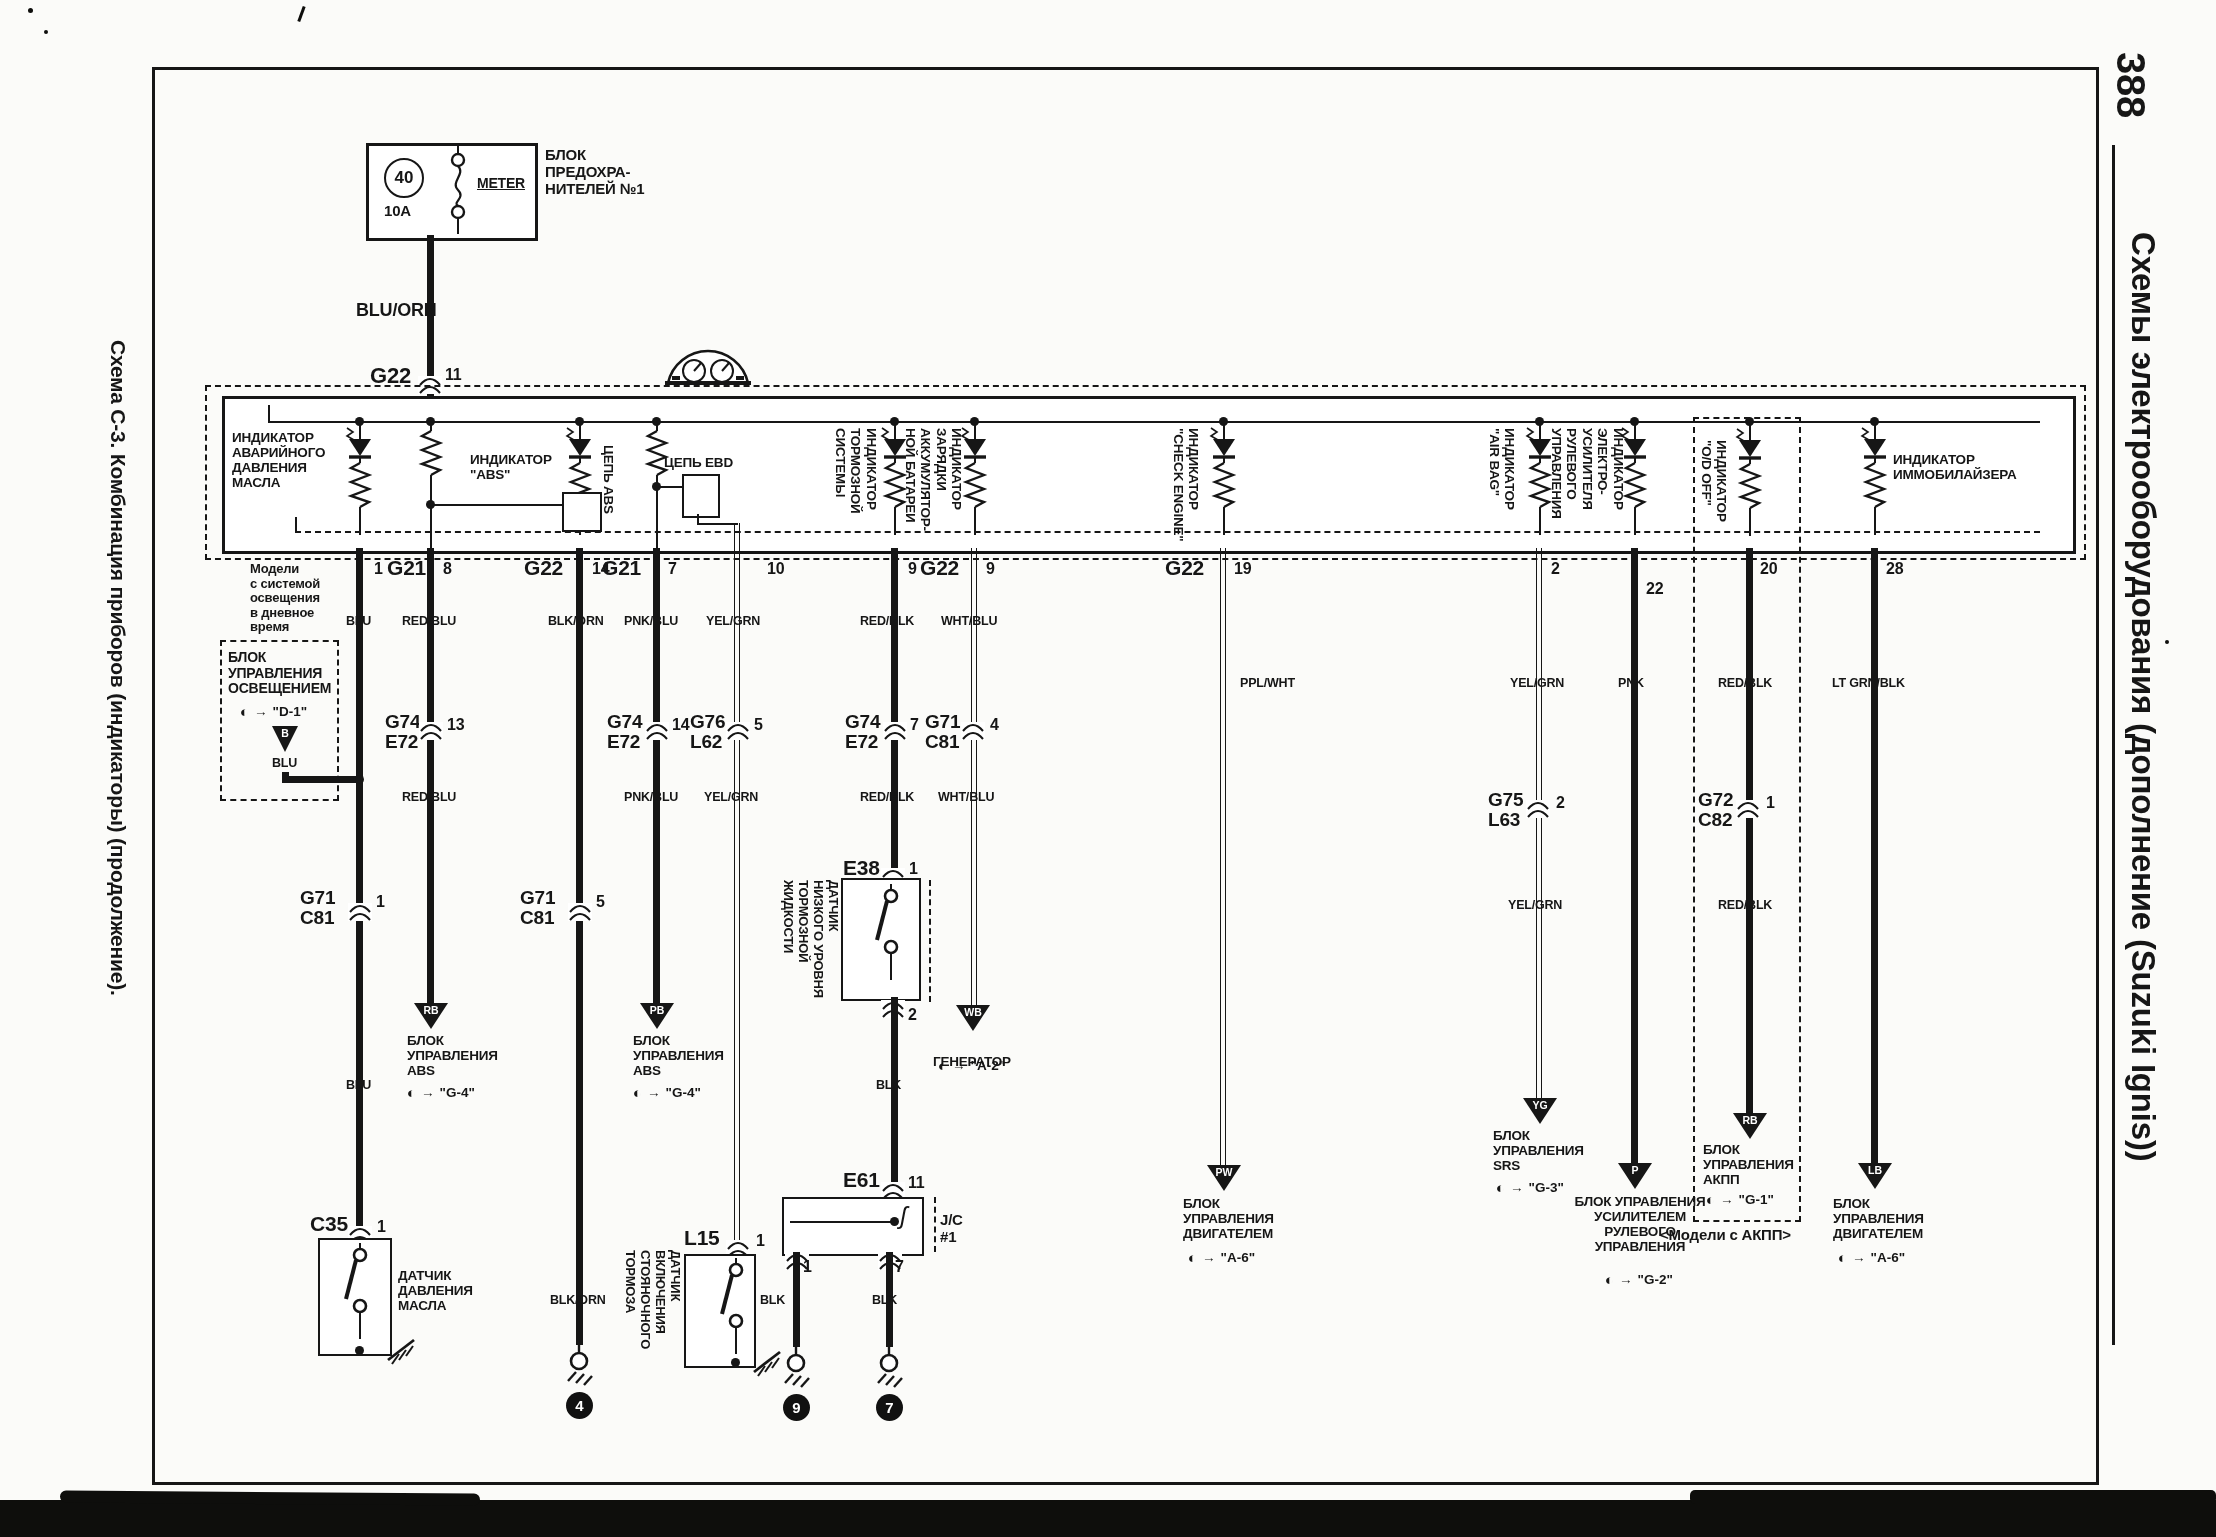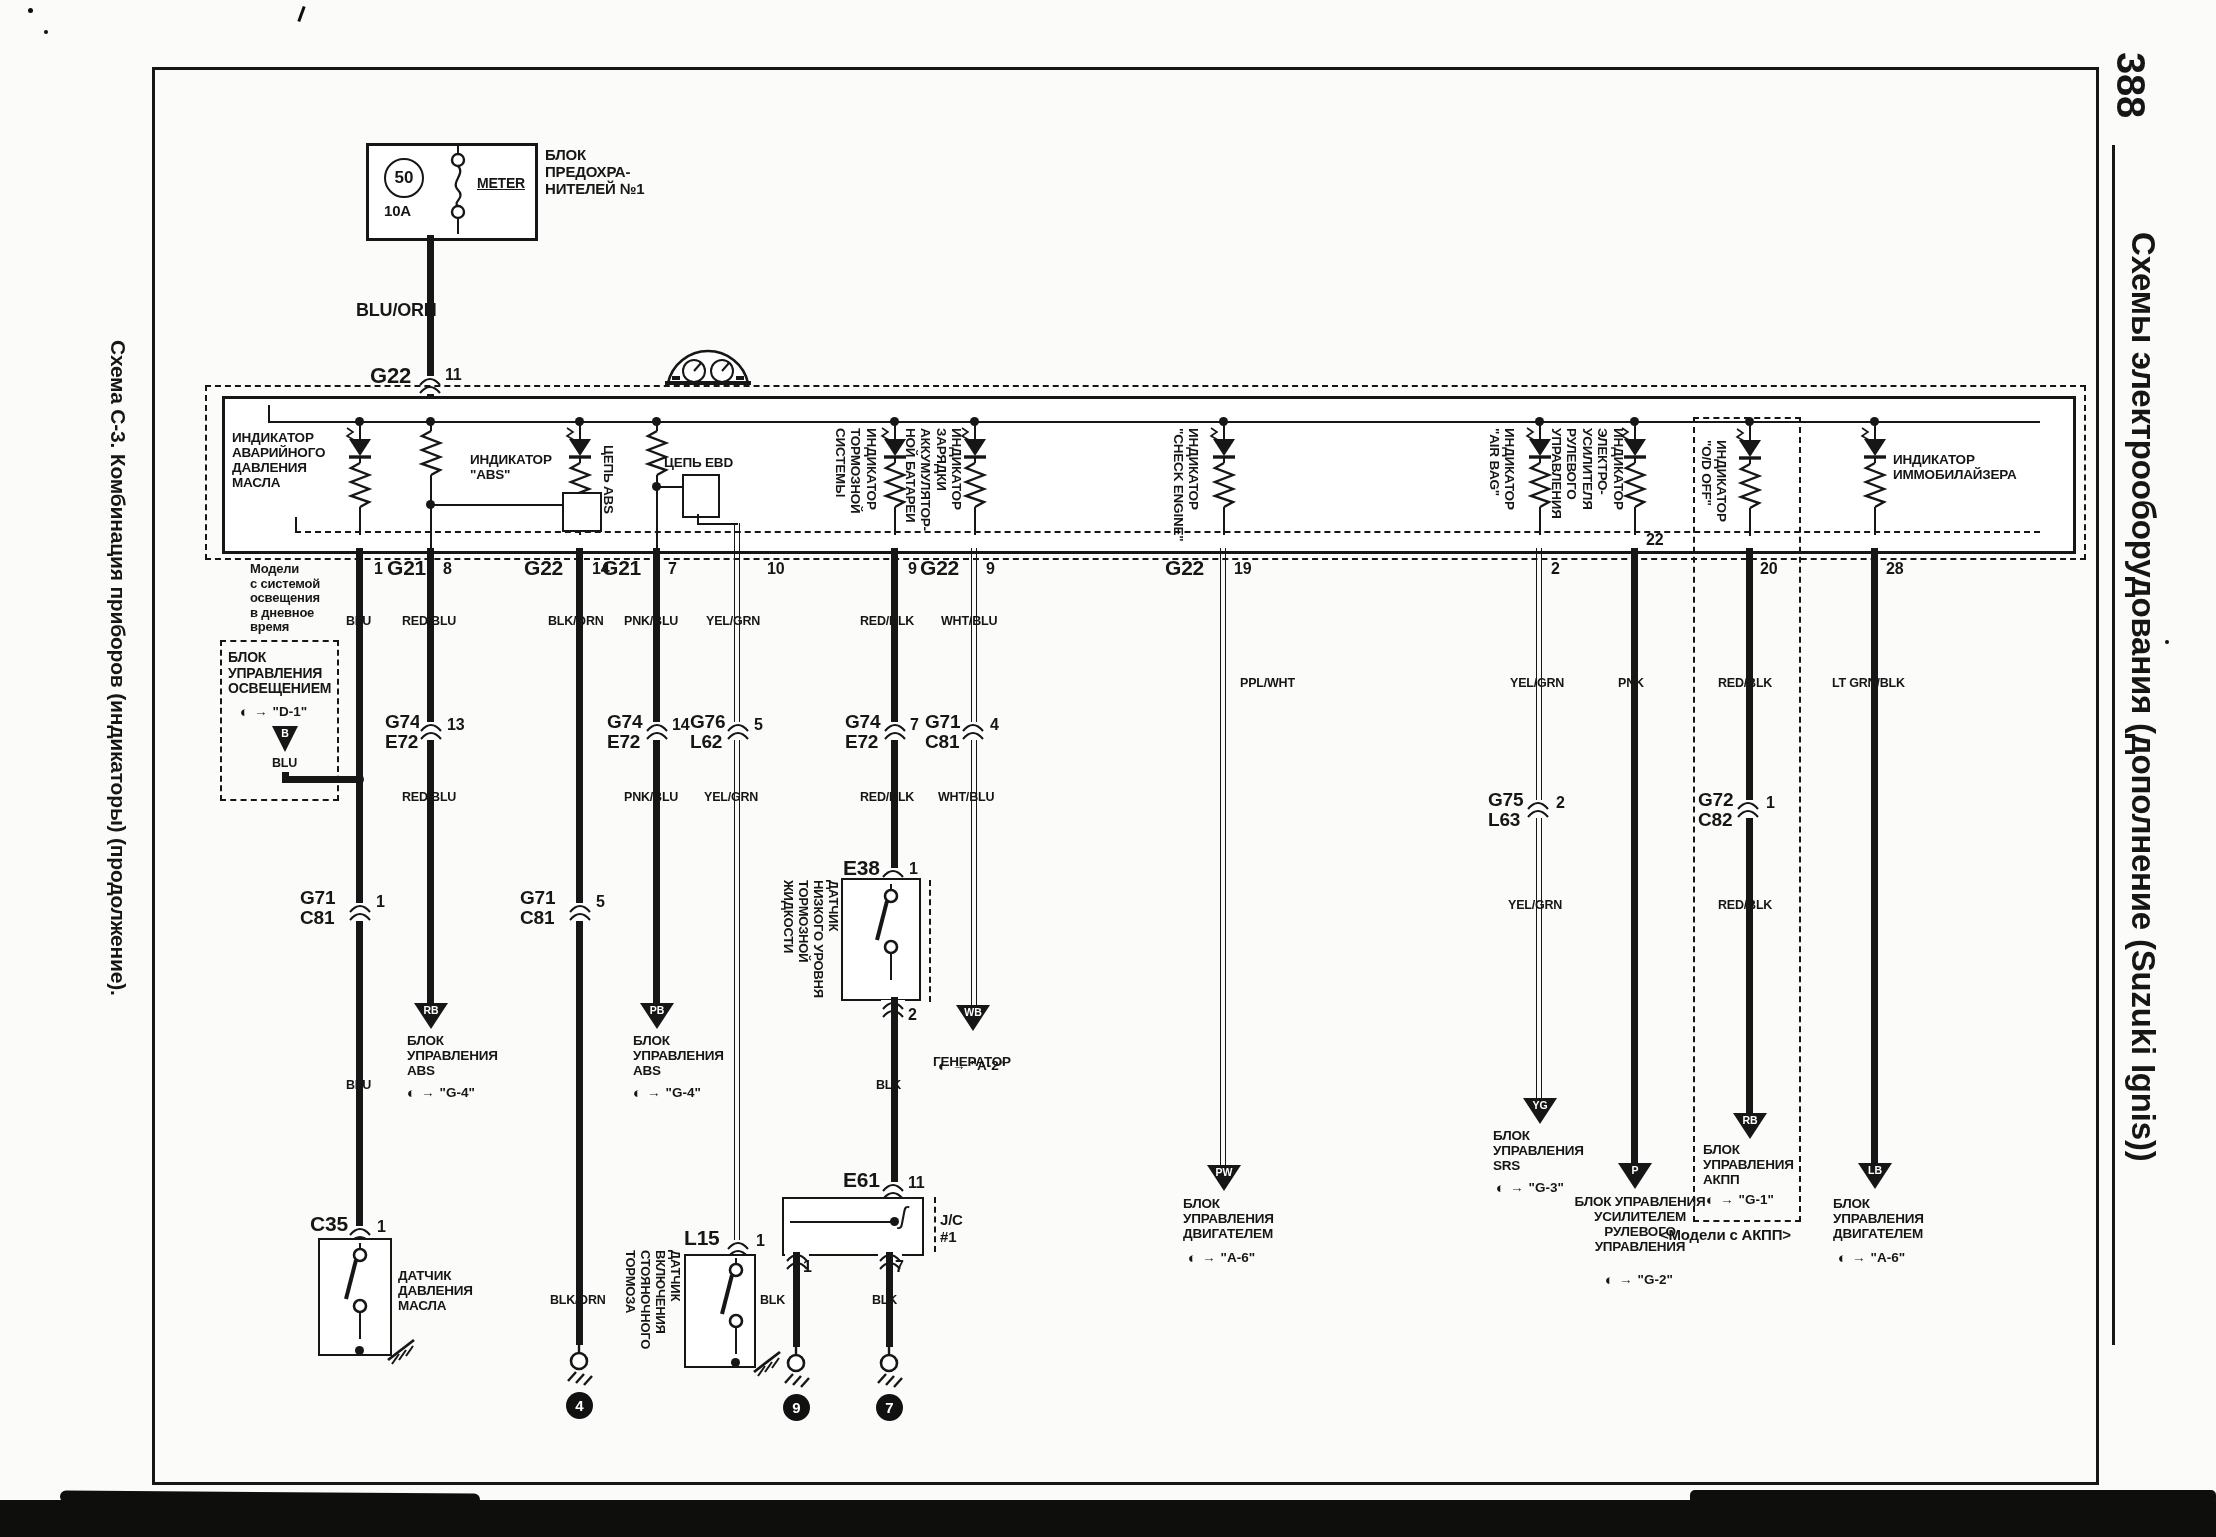--- a/index.html
+++ b/index.html
@@ -102,21 +102,21 @@
 
   <div class="lbl vtext" style="left:106px;top:340px;font-size:21px;">Схема С-3. Комбинация приборов (индикаторы) (продолжение).</div>
 
   <div class="lbl vtext" style="left:2108px;top:52px;font-size:40px;">388</div>
   <div class="wire" style="left:2112px;top:145px;width:3px;height:1200px;"></div>
   <div class="lbl vtext" style="left:2124px;top:232px;font-size:33px;">Схемы электрооборудования (дополнение (Suzuki Ignis))</div>
 
   <div class="box" style="left:366px;top:143px;width:166px;height:92px;border-width:3px;"></div>
   <div class="abs" style="left:384px;top:158px;width:36px;height:36px;border:2.5px solid #161616;border-radius:50%;
               display:flex;align-items:center;justify-content:center;font-weight:bold;font-size:17px;">
-    <span>50</span>
+    <span>40</span>
   </div>
   <div class="lbl" style="left:384px;top:202px;font-size:15px;">10A</div>
   <svg class="s" style="left:450px;top:146px;" width="16" height="88">
       <use href="#sym-fuse"></use>
     </svg>
   <div class="lbl" style="left:477px;top:175px;font-size:14px;text-decoration:underline;">METER</div>
   <div class="lbl pre" style="left:545px;top:147px;font-size:15px;">БЛОК
 ПРЕДОХРА-
 НИТЕЛЕЙ №1</div>
 
@@ -252,21 +252,21 @@
   <div class="lbl" style="left:592px;top:560px;font-size:16px;">14</div>
   <div class="lbl" style="left:602px;top:556px;font-size:21px;">G21</div>
   <div class="lbl" style="left:668px;top:560px;font-size:16px;">7</div>
   <div class="lbl" style="left:752px;top:560px;font-size:16px;margin-left:15px;">10</div>
   <div class="lbl" style="left:908px;top:560px;font-size:16px;">9</div>
   <div class="lbl" style="left:920px;top:556px;font-size:21px;">G22</div>
   <div class="lbl" style="left:986px;top:560px;font-size:16px;">9</div>
   <div class="lbl" style="left:1165px;top:556px;font-size:21px;">G22</div>
   <div class="lbl" style="left:1234px;top:560px;font-size:16px;">19</div>
   <div class="lbl" style="left:1551px;top:560px;font-size:16px;">2</div>
-  <div class="lbl" style="left:1646px;top:531px;font-size:16px;">22</div>
+  <div class="lbl" style="left:1646px;top:580px;font-size:16px;">22</div>
   <div class="lbl" style="left:1760px;top:560px;font-size:16px;">20</div>
   <div class="lbl" style="left:1886px;top:560px;font-size:16px;">28</div>
 
   <div class="lbl" style="left:346px;top:614px;font-size:12.5px;">BLU</div>
   <div class="lbl" style="left:402px;top:614px;font-size:12.5px;">RED/BLU</div>
   <div class="lbl" style="left:548px;top:614px;font-size:12.5px;">BLK/ORN</div>
   <div class="lbl" style="left:624px;top:614px;font-size:12.5px;">PNK/BLU</div>
   <div class="lbl" style="left:706px;top:614px;font-size:12.5px;">YEL/GRN</div>
   <div class="lbl" style="left:860px;top:614px;font-size:12.5px;">RED/BLK</div>
   <div class="lbl" style="left:941px;top:614px;font-size:12.5px;">WHT/BLU</div>

